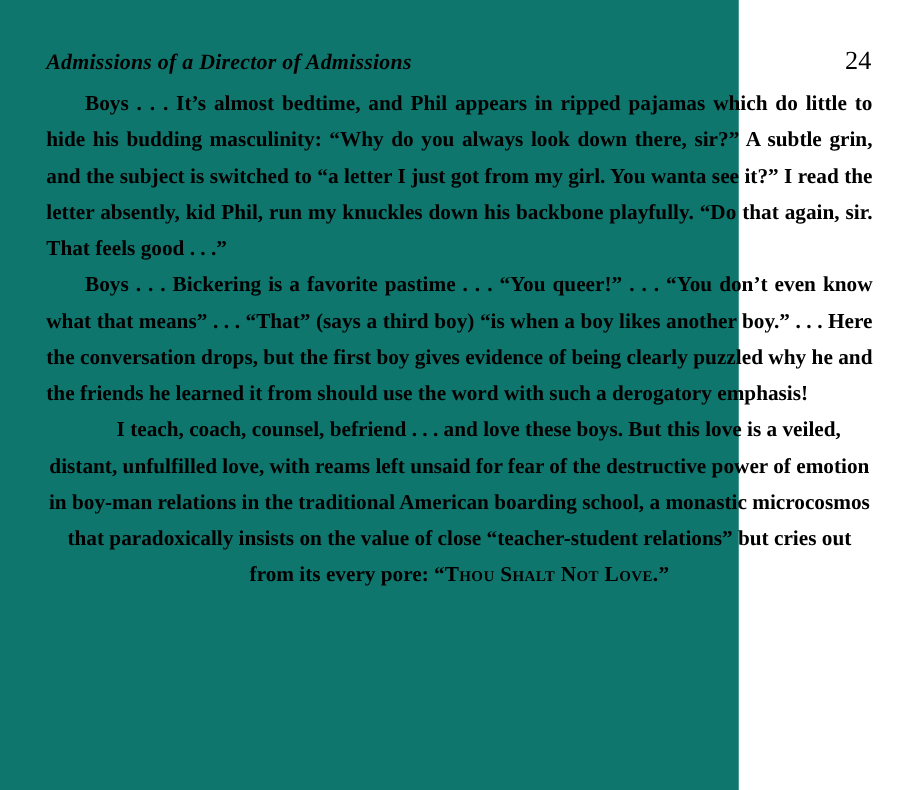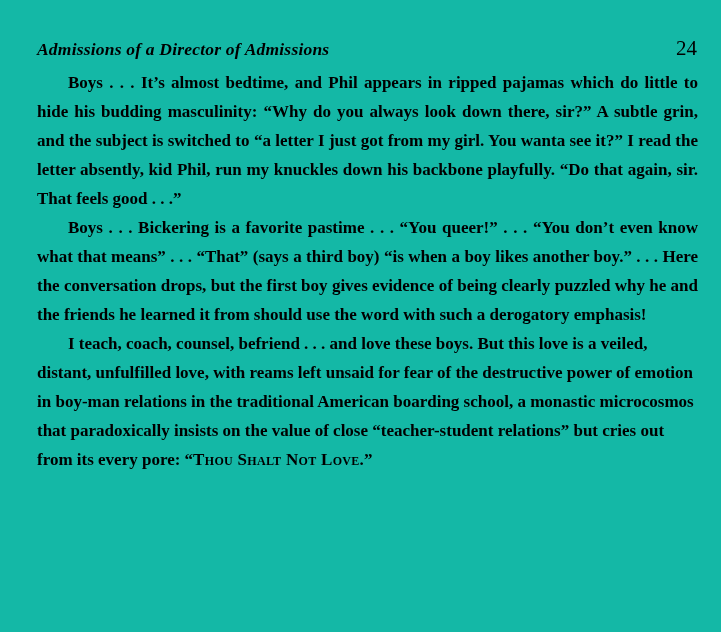--- a/index.html
+++ b/index.html
@@ -9,23 +9,24 @@
   }
   body {
     width: 721px;
     height: 632px;
     overflow: hidden;
     font-family: "Liberation Serif", "DejaVu Serif", serif;
     color: #000000;
   }
   .page {
     position: relative;
-    width: 721px;
+    width: 572px;
     height: 632px;
-    background: #14b8a6;
+    background: #0f766e;
+    padding-left: 19px;
   }
   .running-head {
     position: absolute;
     left: 37px;
     top: 38px;
     width: 660px;
     display: flex;
     align-items: baseline;
     justify-content: space-between;
   }
@@ -52,21 +53,21 @@
     text-justify: inter-word;
     font-weight: bold;
     -webkit-font-smoothing: none;
   }
   .body-text p {
     margin: 0;
     text-indent: 31px;
     text-align: justify;
   }
   .body-text p:last-child {
-    text-align: left;
+    text-align: center;
   }
   .smallcaps {
     font-variant: small-caps;
     letter-spacing: 0.3px;
   }
 </style>
 </head>
 <body>
 
 <div class="page">

